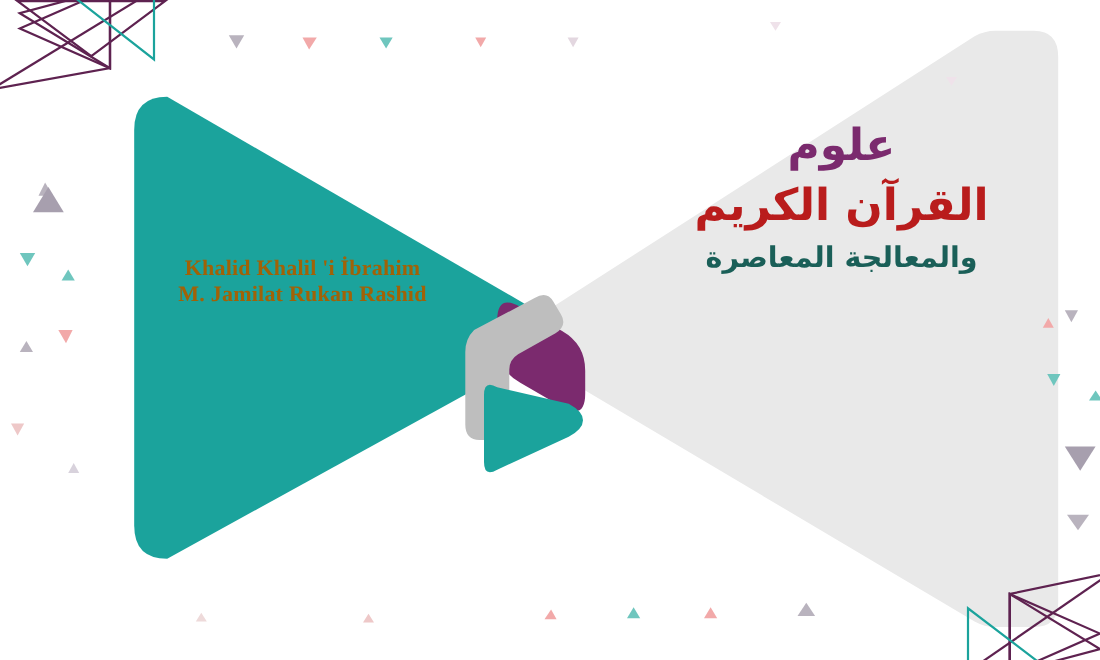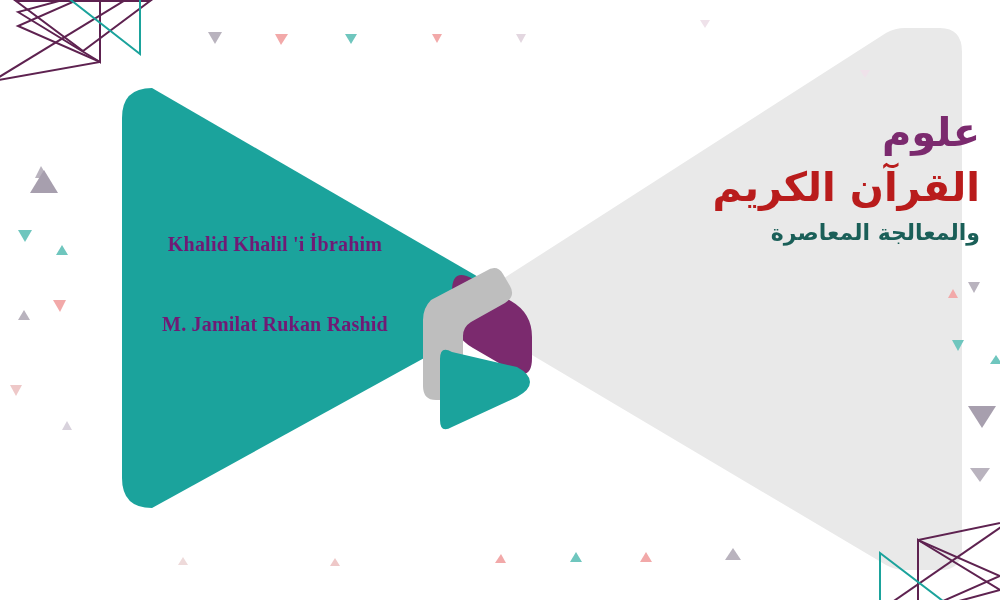--- a/index.html
+++ b/index.html
@@ -27,49 +27,50 @@
   
   #author-block {
     position: absolute;
     left: 120px;
     top: 232px;
     width: 310px;
     text-align: center;
     z-index: 40;
   }
   .author-name {
-    color: #701a75;
+    color: #a16207;
     font-family: "Liberation Serif", "DejaVu Serif", serif;
     font-weight: bold;
     font-size: 20px;
     letter-spacing: 0.2px;
     line-height: 1.2;
     white-space: nowrap;
   }
-  #author-two { margin-top: 56px; }
+  #author-two { }
 
   
   #title-block {
     position: absolute;
     right: 20px;
     top: 108px;
     width: 430px;
+    text-align: center;
     direction: rtl;
     z-index: 40;
   }
   .title-line {
     font-family: "DejaVu Sans", "Liberation Sans", sans-serif;
     font-weight: bold;
     line-height: 1.22;
     white-space: nowrap;
   }
   #title-line-1 { font-size: 40px; color: #7B2A6E; }
   #title-line-2 { font-size: 40px; color: #b91c1c; margin-top: 6px; }
   #title-line-3 { font-size: 36px; color: #1A5F58; margin-top: 16px; }
-  #title-line-4 { font-size: 22px; color: #1A5F58; margin-top: 8px; }
+  #title-line-4 { font-size: 26px; color: #1A5F58; margin-top: 8px; }
 </style>
 </head>
 <body>
 
 <div id="canvas">
 
   <div class="layer">
     <svg width="1000" height="600" viewBox="0 0 1000 600" xmlns="http://www.w3.org/2000/svg">
       <path fill="#E9E9E9" d="M 940,28
                Q 962,28 962,52

